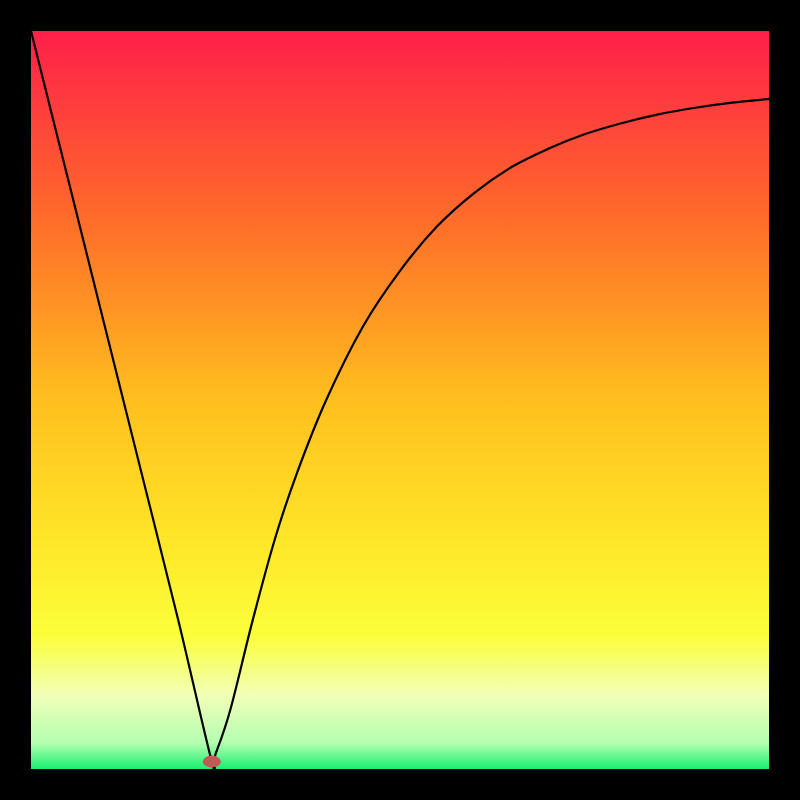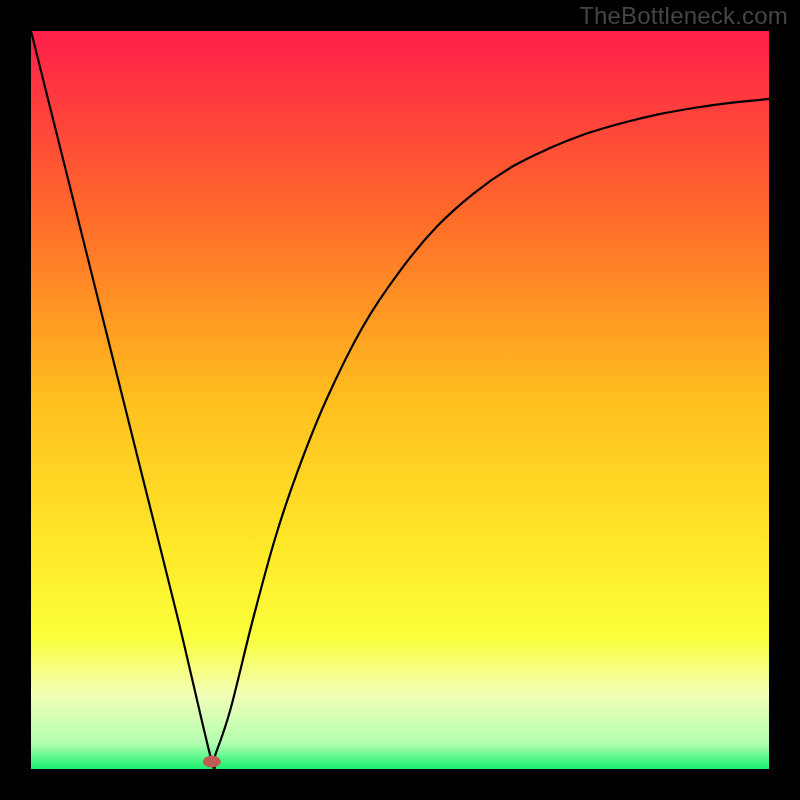--- a/index.html
+++ b/index.html
@@ -33,21 +33,20 @@
     top: 31px;
     width: 738px;
     height: 738px;
   }
   svg { display: block; }
 </style>
 </head>
 <body>
 
 <div class="outer">
-  <div class="watermark">TheBottleneck.com</div>
 
   <div class="plot-area">
     <svg width="738" height="738" viewBox="0 0 738 738" xmlns="http://www.w3.org/2000/svg">
       <defs>
         <linearGradient id="bg-grad" x1="0" y1="0" x2="0" y2="1">
             <stop offset="0.00%" stop-color="#ff1f4a"></stop>
             <stop offset="25.00%" stop-color="#ff6a2a"></stop>
             <stop offset="50.00%" stop-color="#ffbf1e"></stop>
             <stop offset="70.00%" stop-color="#ffe829"></stop>
             <stop offset="82.00%" stop-color="#fbff3a"></stop>

